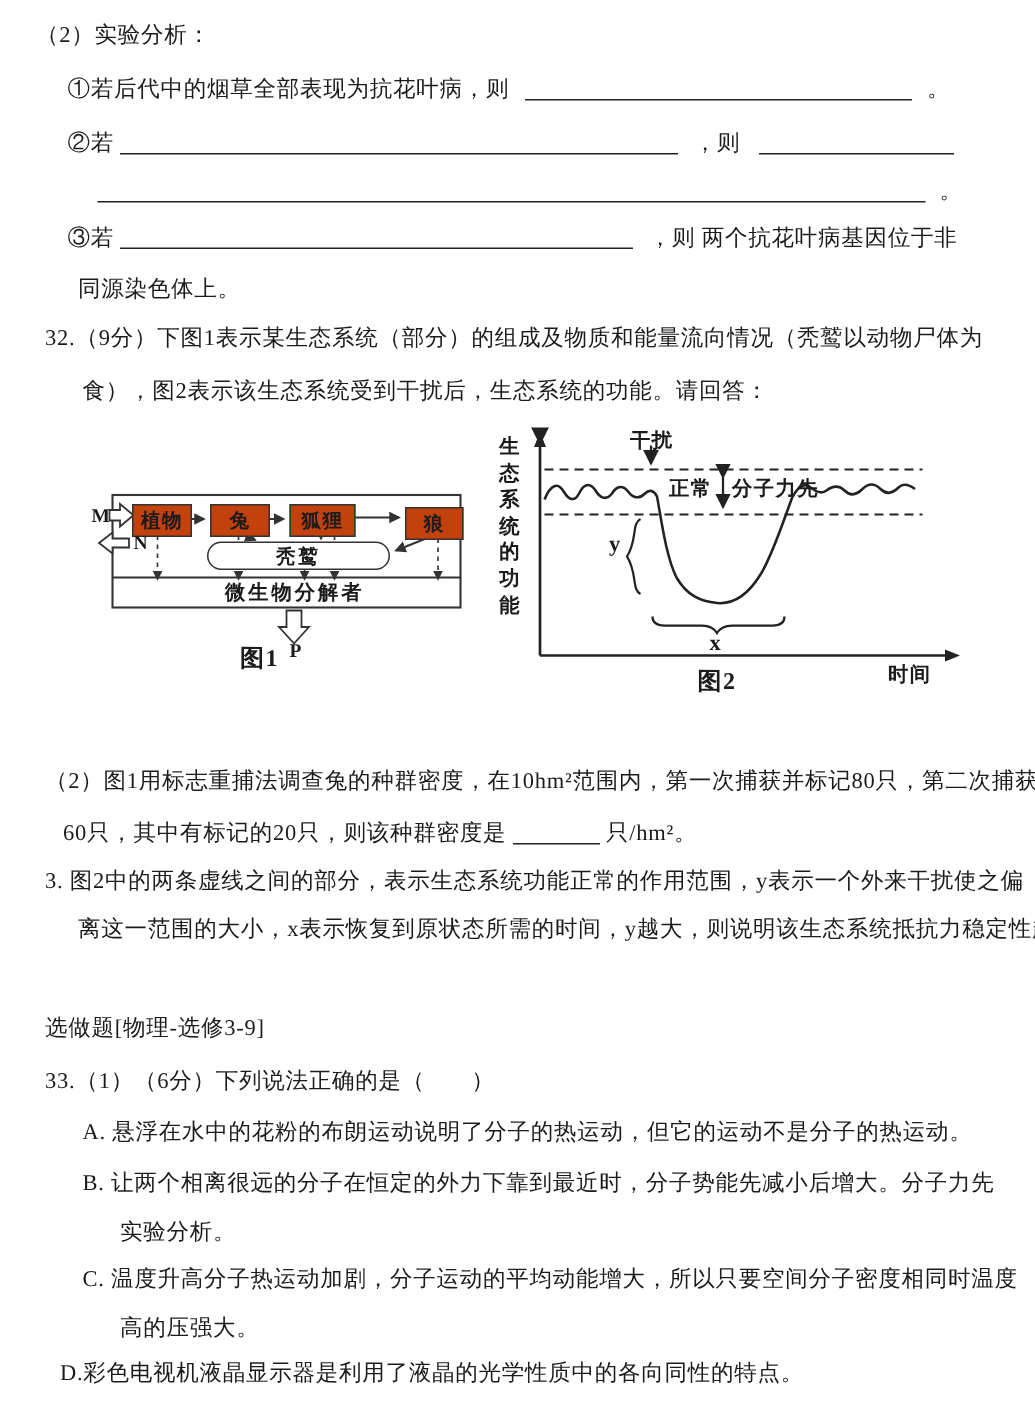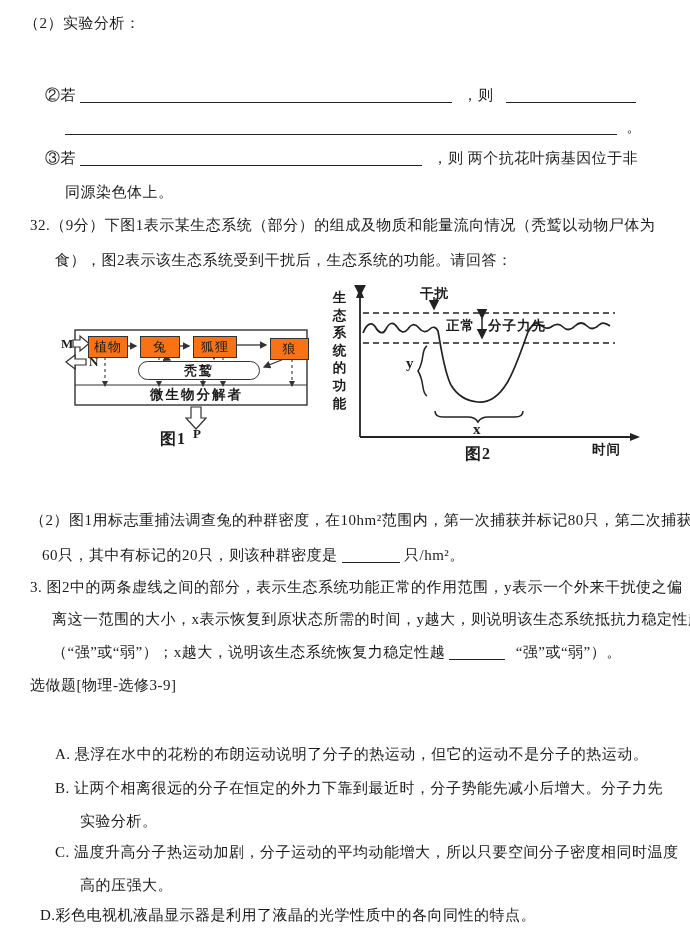--- a/index.html
+++ b/index.html
@@ -6,59 +6,64 @@
   .page{
     position:relative;width:690px;height:934px;background:#fff;
     font-family:"Liberation Serif","DejaVu Serif",serif;
     color:#1b1b1b;font-size:15px;overflow:hidden;
   }
   .ln{position:absolute;white-space:nowrap;letter-spacing:.5px;}
   .blank{display:inline-block;border-bottom:1.4px solid #222;height:14px;vertical-align:-3px;}
   
   .fig1{position:absolute;left:60px;top:328px;width:255px;height:125px;}
   .fig1 svg{position:absolute;left:0;top:0;}
-  .node{position:absolute;background:#f97316;border:1.4px solid #333;display:flex;align-items:center;justify-content:center;font-size:13px;font-weight:normal;letter-spacing:1px;}
+  .node{position:absolute;background:#c2410c;border:1.4px solid #333;display:flex;align-items:center;justify-content:center;font-size:13px;font-weight:bold;letter-spacing:1px;}
   .stadium{position:absolute;left:78px;top:33px;width:120px;height:17px;background:#fff;border:1.4px solid #333;border-radius:10px;display:flex;align-items:center;justify-content:center;font-size:13px;font-weight:bold;letter-spacing:2px;}
   .decomp{position:absolute;left:90px;top:58px;font-size:13.5px;font-weight:bold;letter-spacing:2px;}
   .flab{position:absolute;font-size:13px;font-weight:bold;}
   .figcap{position:absolute;font-size:16px;font-weight:bold;letter-spacing:1px;}
   
   .fig2{position:absolute;left:330px;top:285px;width:350px;height:180px;}
   .fig2 svg{position:absolute;left:0;top:0;}
   .f2lab{position:absolute;font-size:13.5px;font-weight:bold;letter-spacing:1px;}
   .yaxis{position:absolute;left:2px;top:4px;width:15px;font-size:13.5px;font-weight:bold;line-height:17.6px;word-break:break-all;text-align:center;}
   .xy{position:absolute;font-size:15px;font-weight:bold;font-family:"Liberation Serif",serif;}
 </style>
 </head>
 <body>
 
 <div class="page">
 
   <div class="ln" style="left:24px;top:14px">（2）实验分析：</div>
 
+  <div class="ln" style="left:45px;top:50px">
+    <span>①若后代中的烟草全部表现为抗花叶病，则</span>
+    <span class="blank" style="width:258px;margin:0 6px"></span>
+    <span>。</span>
+  </div>
 
   <div class="ln" style="left:45px;top:86px">
     <span>②若</span>
     <span class="blank" style="width:372px"></span>
     <span style="margin-left:6px">，则</span>
     <span class="blank" style="width:130px;margin-left:8px"></span>
   </div>
 
   <div class="ln" style="left:65px;top:118px">
     <span class="blank" style="width:552px"></span>
     <span style="margin-left:5px">。</span>
   </div>
 
   <div class="ln" style="left:45px;top:149px">
     <span>③若</span>
     <span class="blank" style="width:342px"></span>
     <span style="margin-left:6px">，则 两个抗花叶病基因位于非</span>
   </div>
 
-  <div class="ln" style="left:65px;top:183px">同源染色体上。</div>
+  <div class="ln" style="left:52px;top:183px">同源染色体上。</div>
 
   <div class="ln" style="left:30px;top:216px">32.（9分）下图1表示某生态系统（部分）的组成及物质和能量流向情况（秃鹫以动物尸体为</div>
   <div class="ln" style="left:55px;top:251px">食），图2表示该生态系统受到干扰后，生态系统的功能。请回答：</div>
 
   <div class="fig1">
     <svg width="255" height="125" viewBox="0 0 255 125">
       <defs>
         <marker id="m1" markerWidth="8" markerHeight="8" refX="5" refY="3" orient="auto">
           <path d="M0,0 L6,3 L0,6 Z" fill="#333"></path>
         </marker>
@@ -142,28 +147,24 @@
 
   <div class="ln" style="left:42px;top:546px">
     <span>60只，其中有标记的20只，则该种群密度是</span>
     <span class="blank" style="width:58px"></span>
     <span>只/hm²。</span>
   </div>
 
   <div class="ln" style="left:30px;top:578px">3. 图2中的两条虚线之间的部分，表示生态系统功能正常的作用范围，y表示一个外来干扰使之偏</div>
   <div class="ln" style="left:52px;top:610px">离这一范围的大小，x表示恢复到原状态所需的时间，y越大，则说明该生态系统抵抗力稳定性越</div>
 
-  <div class="ln" style="left:52px;top:643px">
-    <span>（“强”或“弱”）；x越大，说明该生态系统恢复力稳定性越</span>
-    <span class="blank" style="width:56px;margin-right:6px"></span>
-    <span>“强”或“弱”）。</span>
-  </div>
 
   <div class="ln" style="left:30px;top:676px">选做题[物理-选修3-9]</div>
 
+  <div class="ln" style="left:30px;top:711px">33.（1）（6分）下列说法正确的是（　　）</div>
   <div class="ln" style="left:55px;top:745px">A. 悬浮在水中的花粉的布朗运动说明了分子的热运动，但它的运动不是分子的热运动。</div>
   <div class="ln" style="left:55px;top:779px">B. 让两个相离很远的分子在恒定的外力下靠到最近时，分子势能先减小后增大。分子力先</div>
   <div class="ln" style="left:80px;top:812px">实验分析。</div>
   <div class="ln" style="left:55px;top:843px">C. 温度升高分子热运动加剧，分子运动的平均动能增大，所以只要空间分子密度相同时温度</div>
   <div class="ln" style="left:80px;top:876px">高的压强大。</div>
   <div class="ln" style="left:40px;top:906px">D.彩色电视机液晶显示器是利用了液晶的光学性质中的各向同性的特点。</div>
 
 </div>
 
 </body></html>

